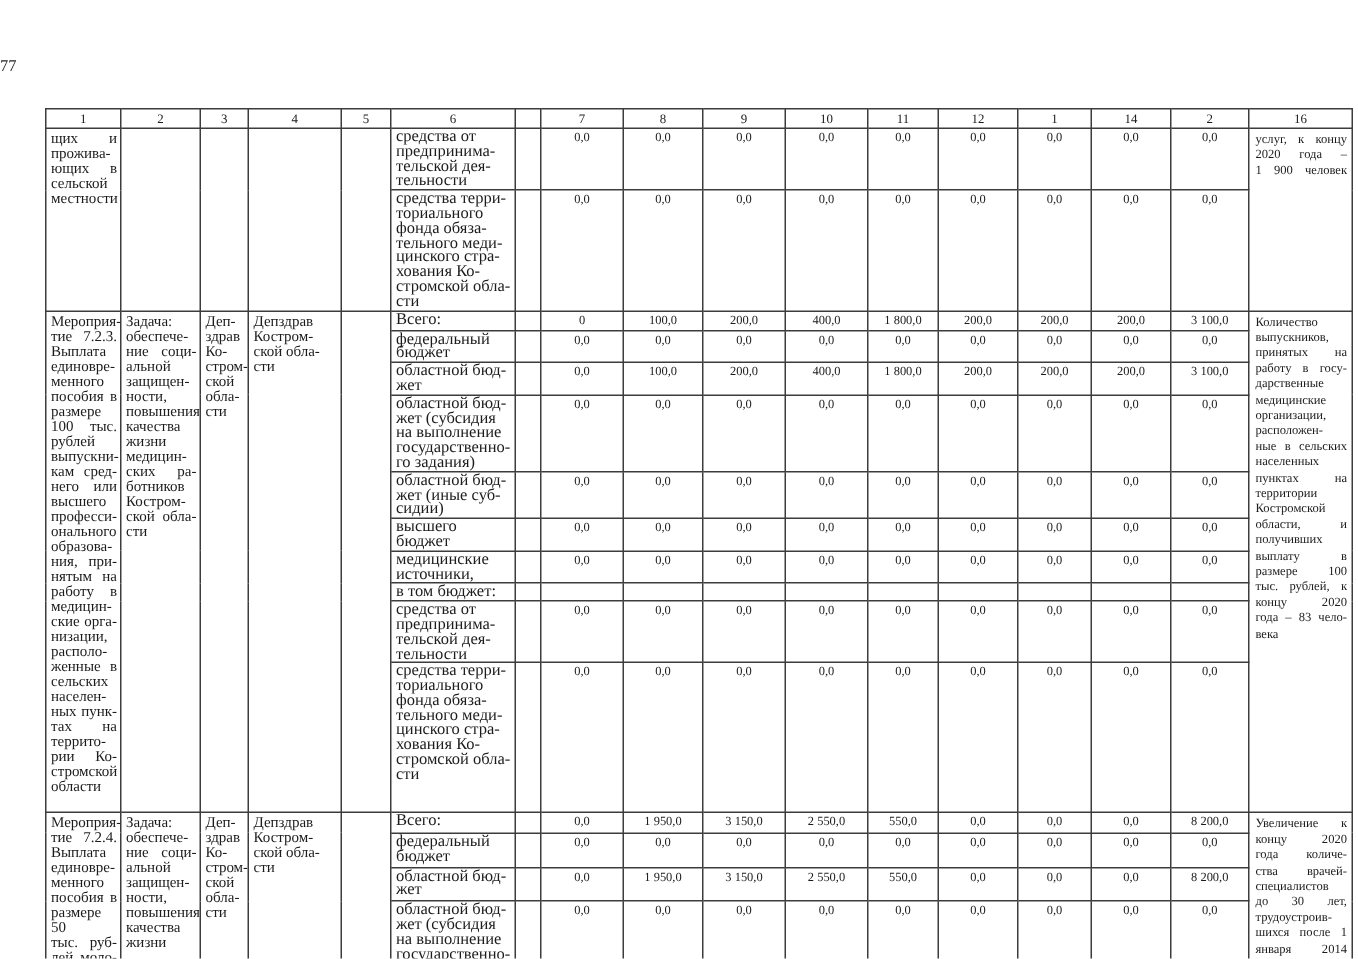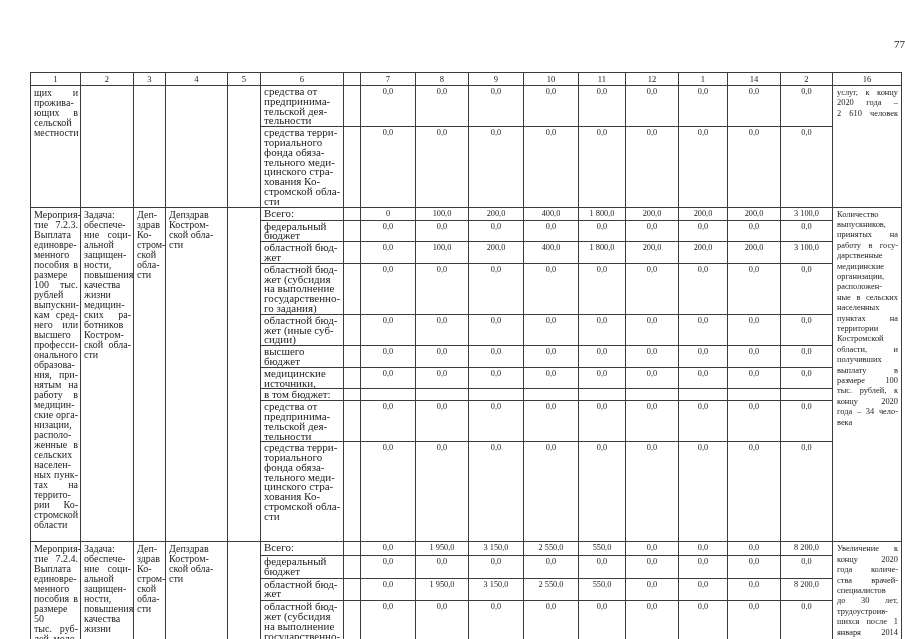--- a/index.html
+++ b/index.html
@@ -1,20 +1,20 @@
 <!DOCTYPE html>
 <html><head>
 <meta charset="utf-8">
 <style>
   html,body{margin:0;padding:0}
   body{
     position:relative;width:905px;height:639px;overflow:hidden;background:#ffffff;
     font-family:"Liberation Serif","DejaVu Serif",serif;color:#1c1c1c;
   }
-  .pageno{position:absolute;top:38px;left:0;width:905px;text-align:right;font-size:11px}
+  .pageno{position:absolute;top:38px;left:0;width:905px;text-align:left;font-size:11px}
   table{
     position:absolute;left:30px;top:72px;width:871px;
     border-collapse:collapse;table-layout:fixed;
   }
   td{border:1px solid #3c3c3c;vertical-align:top;padding:0;overflow:hidden}
   tr.hdr td{text-align:center;font-size:8.6px;line-height:12px}
   .t{font-size:10px;line-height:10px;white-space:pre-line;padding:2px 2px 0 3px}
   .just{text-align:justify;text-align-last:justify;-moz-text-align-last:justify}
   .lbl{font-size:11px;line-height:9.8px;white-space:pre-line;padding:1px 2px 0 3px}
   .v{font-size:8.3px;line-height:10px;text-align:center;padding-top:1px;white-space:nowrap}
@@ -87,21 +87,21 @@
     <td class="v">0,0</td>
     <td class="v">0,0</td>
     <td class="v">0,0</td>
     <td class="v">0,0</td>
     <td class="v">0,0</td>
     <td class="v">0,0</td>
     <td class="v">0,0</td>
     <td class="v">0,0</td>
     <td class="lbl c16 just" rowspan="2">услуг, к концу
 2020 года –
-2 610 человек</td>
+1 900 человек</td>
   </tr>
   <tr style="height:78px">
     <td class="lbl">средства терри-
 ториального
 фонда обяза-
 тельного меди-
 цинского стра-
 хования Ко-
 стромской обла-
 сти</td>
@@ -200,21 +200,21 @@
 населенных
 пунктах на
 территории
 Костромской
 области, и
 получивших
 выплату в
 размере 100
 тыс. рублей, к
 концу 2020
-года – 34 чело-
+года – 83 чело-
 века</td>
   </tr>
   <tr style="height:20px">
     <td class="lbl">федеральный
 бюджет</td>
     <td></td>
     <td class="v">0,0</td>
     <td class="v">0,0</td>
     <td class="v">0,0</td>
     <td class="v">0,0</td>

